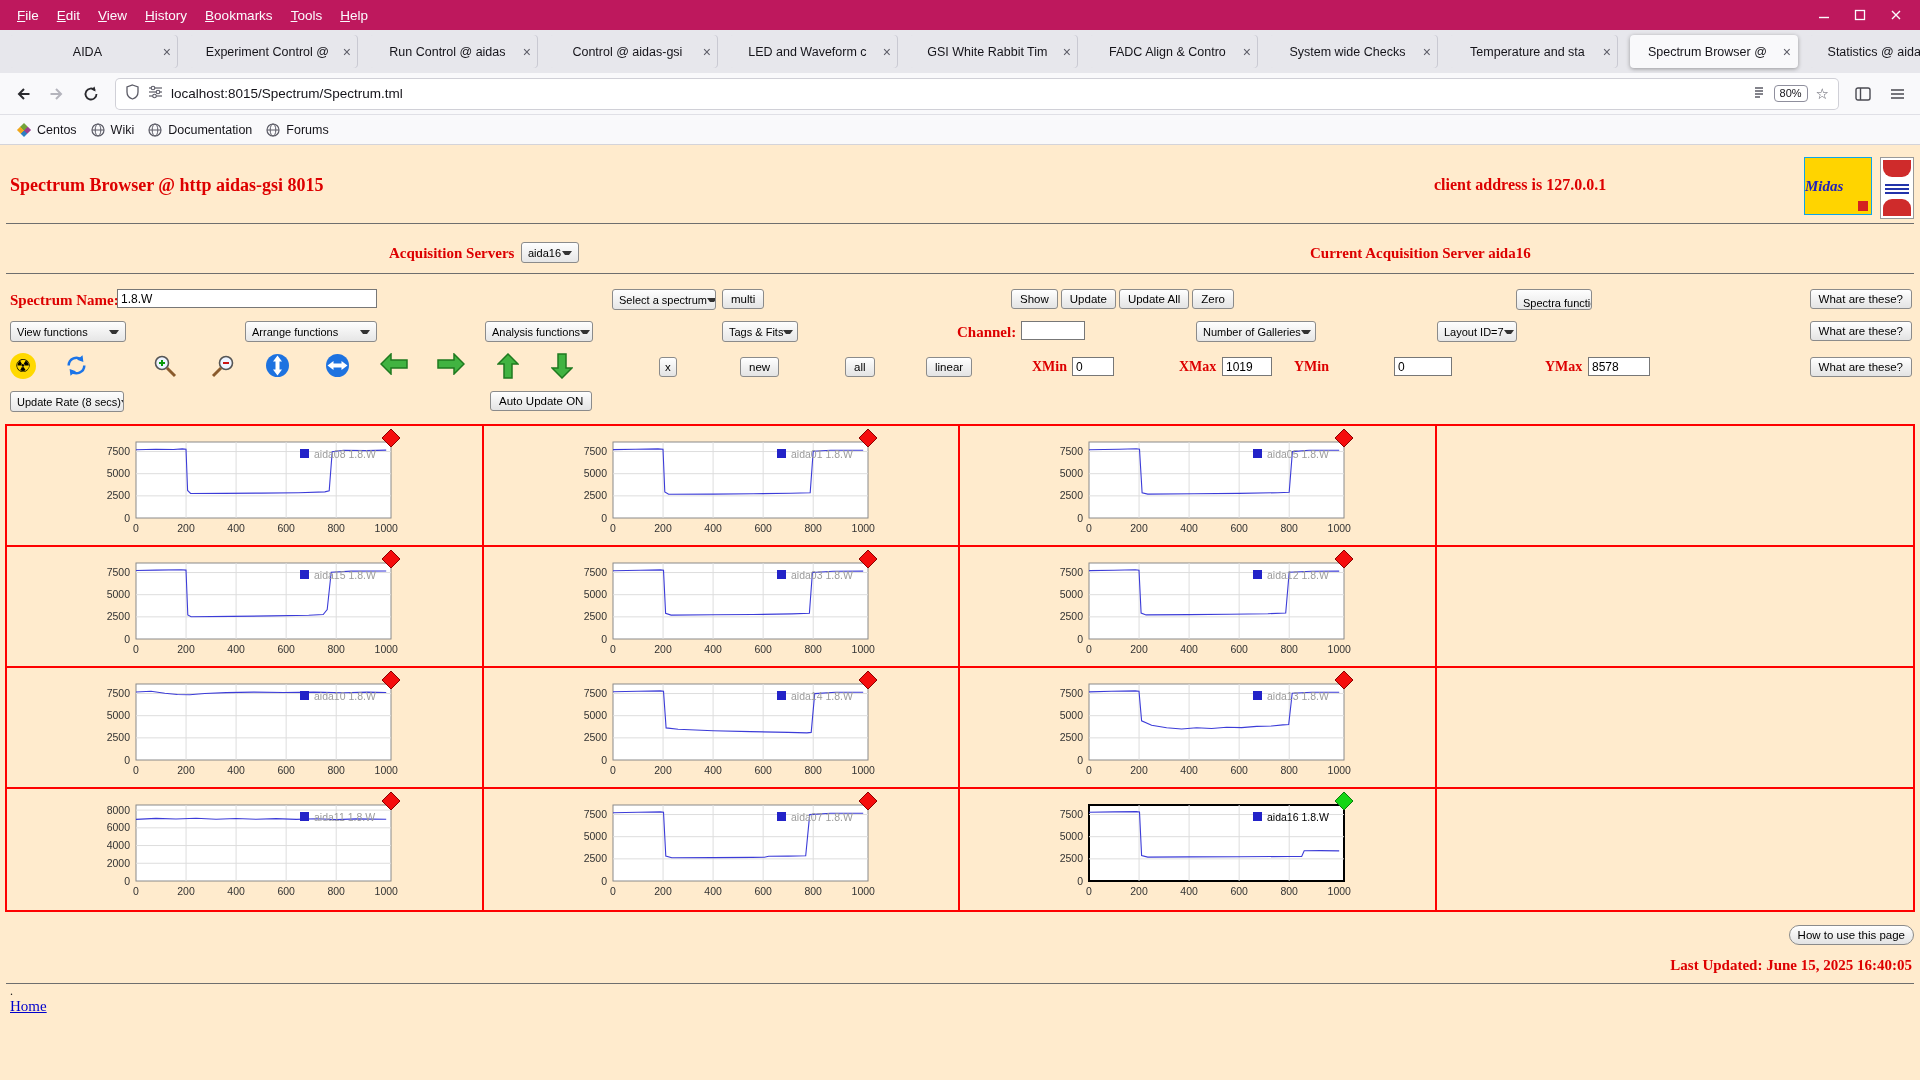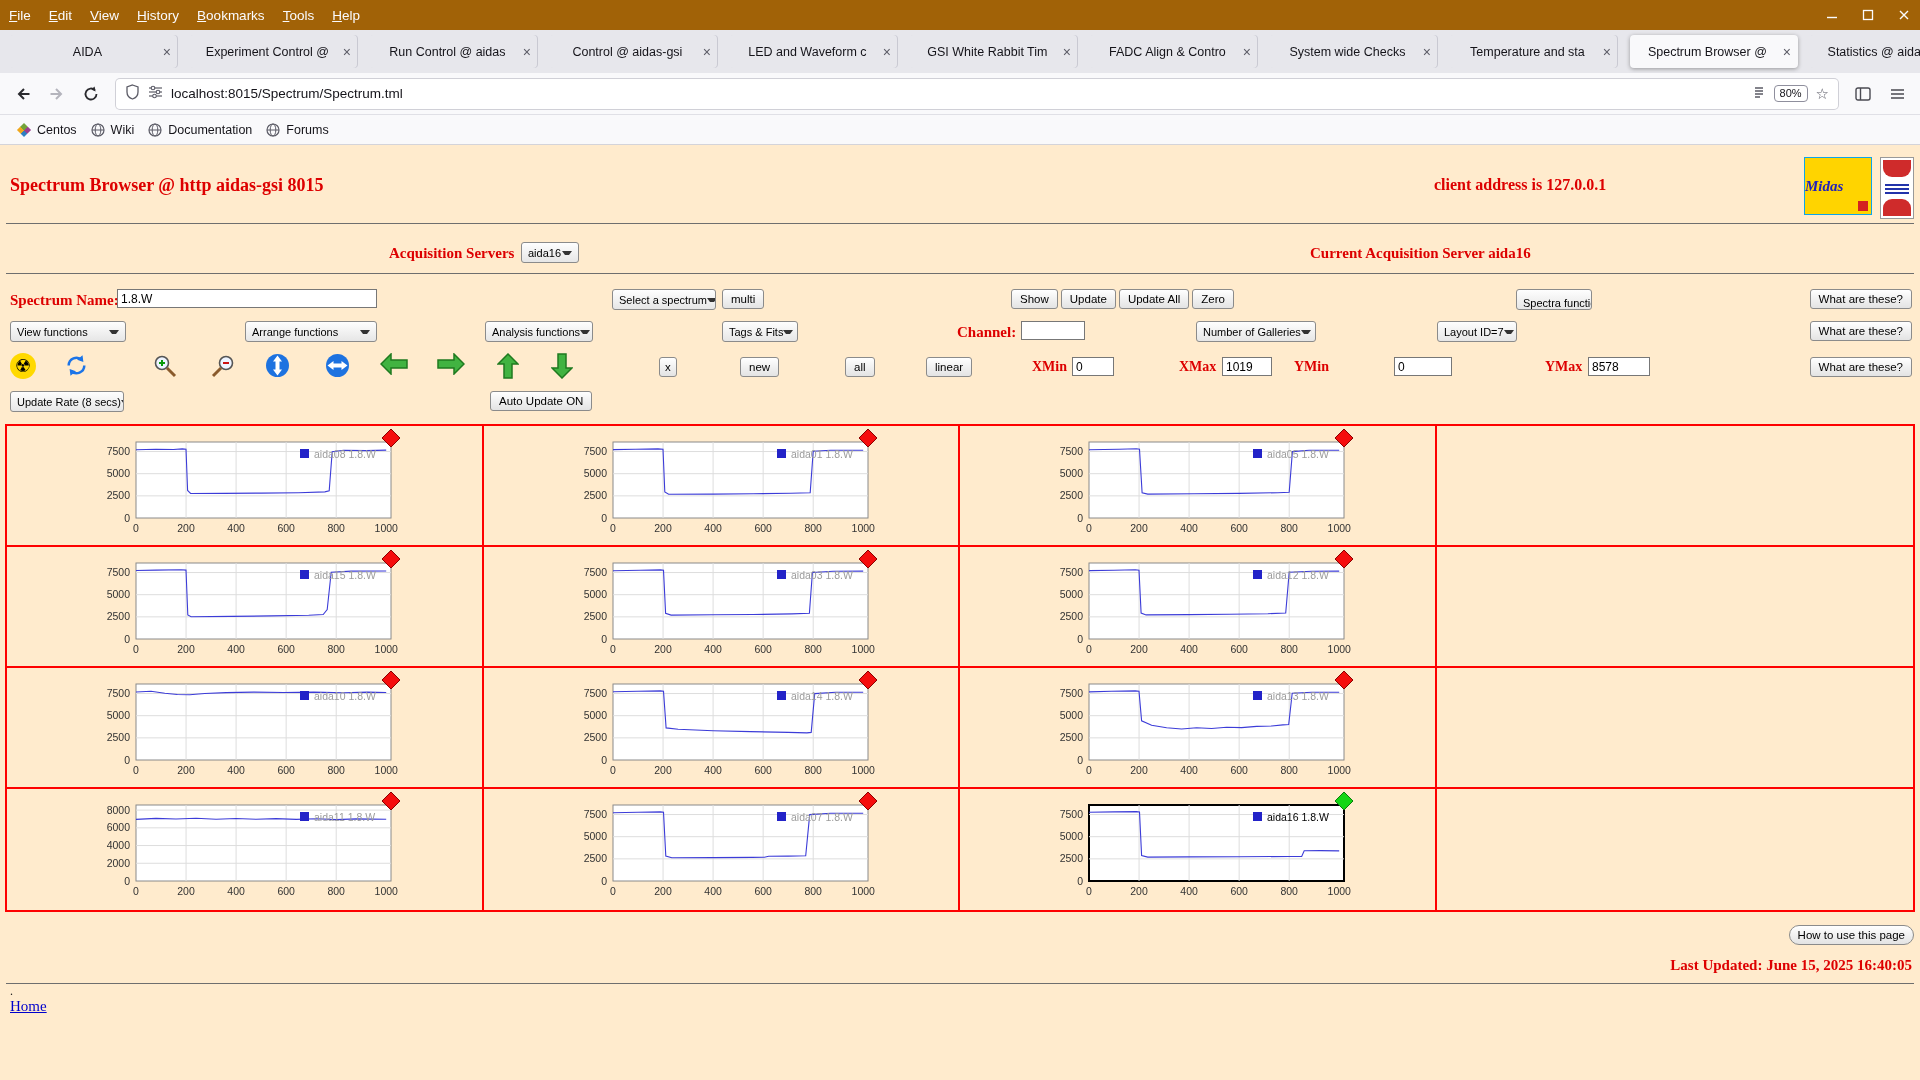--- a/index.html
+++ b/index.html
@@ -1,20 +1,20 @@
 <!DOCTYPE html>
 <html><head>
 <meta charset="utf-8">
 <style>
   *{box-sizing:border-box;margin:0;padding:0;}
   body{width:1920px;height:1080px;overflow:hidden;font-family:"Liberation Sans",sans-serif;background:#fff;}
   .browser{width:1920px;height:1080px;display:flex;flex-direction:column;}
 
   
-  .menubar{height:30px;background:#a16207;color:#fbfbfe;display:flex;align-items:center;padding:0 0;font-size:13.5px;flex:none;}
+  .menubar{height:30px;background:#be185d;color:#fbfbfe;display:flex;align-items:center;padding:0 8px;font-size:13.5px;flex:none;}
   .menu-item{padding:4px 9px;cursor:default;}
   .win-controls{margin-left:auto;display:flex;gap:24px;align-items:center;padding-right:10px;}
   .win-btn{display:inline-flex;align-items:center;}
 
   
   .tabbar{height:43px;background:#e7e7ec;display:flex;align-items:center;padding:0 4px;flex:none;overflow:hidden;}
   .tab{width:168px;flex:none;height:33px;margin:0 6px;padding:0 7px;border-radius:4px;display:flex;align-items:center;font-size:12.5px;color:#15141a;text-align:center;}
   .tab:not(.active){box-shadow:inset -1px 0 0 #c9c9d2;}
   .tab.active{background:#f9f9fb;box-shadow:0 1px 4px rgba(0,0,0,.35);}
   .tab-label{flex:1;white-space:nowrap;overflow:hidden;}

